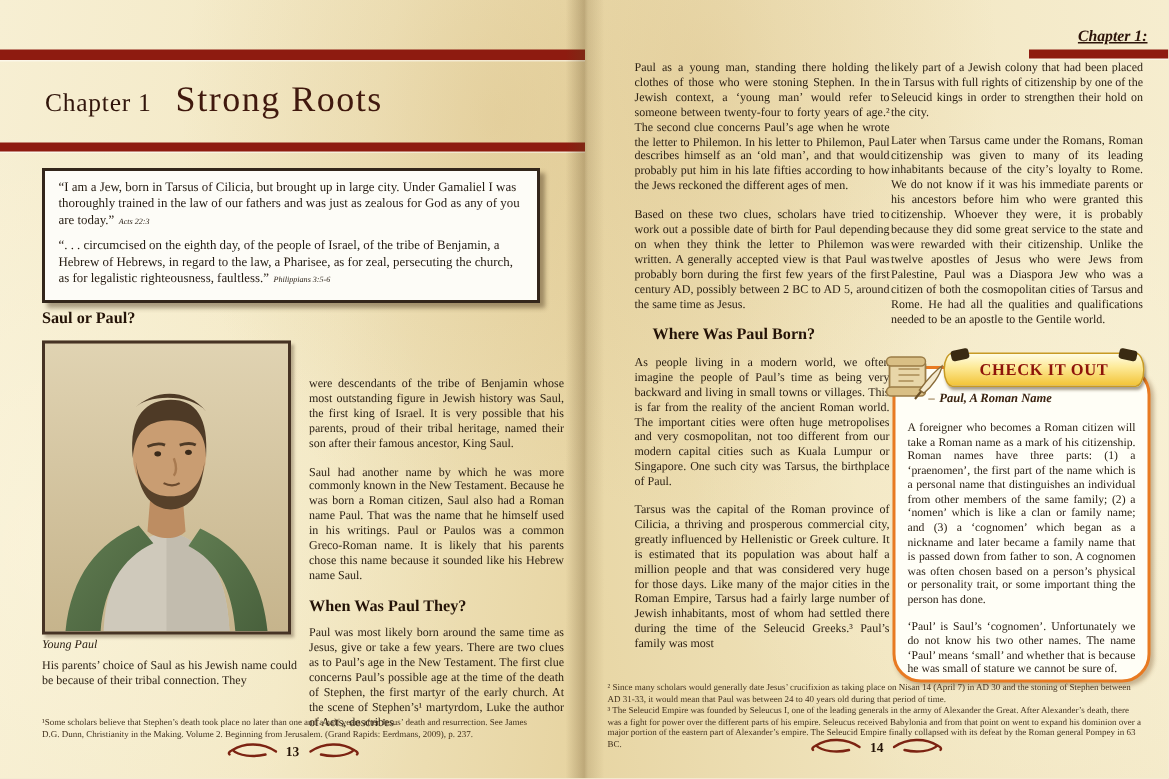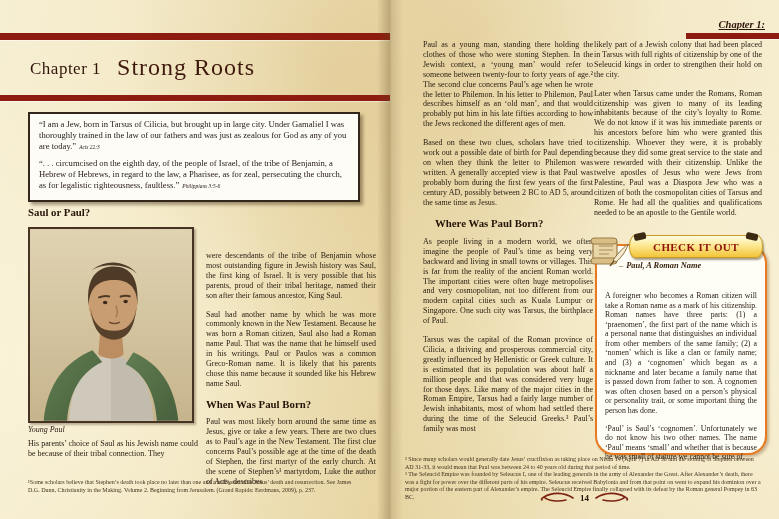--- a/index.html
+++ b/index.html
@@ -79,21 +79,21 @@
     box-shadow:1px 2px 2px rgba(60,40,10,0.45);
     display:flex;align-items:center;justify-content:center;
   }
   .checkout-banner:before,.checkout-banner:after{
     content:"";position:absolute;top:-3px;width:12px;height:7px;background:#3a2a12;border-radius:2px;z-index:-1;
   }
   .checkout-banner:before{left:4px;transform:rotate(-12deg);}
   .checkout-banner:after{right:4px;transform:rotate(12deg);}
   .checkout-banner span{font-weight:bold;font-size:11px;letter-spacing:0.4px;color:#8d130a;}
   .scroll-icon{position:absolute;top:-16px;left:-10px;z-index:4;}
-  .checkout-title{font-weight:bold;font-style:italic;font-size:8.4px;color:#3a2310;margin:2px 0 21px 14px;}
+  .checkout-title{font-weight:bold;font-style:italic;font-size:8.4px;color:#3a2310;margin:2px 0 10px 14px;}
   .checkout-title .dash{font-weight:bold;color:#8a6a3a;margin-right:3px;}
   .checkout p.body{font-size:7.8px;line-height:1.23;color:#2c2115;text-align:justify;margin:0 0 8px 0;}
   #r-footnotes{left:15px;top:456px;width:358px;}
   #r-footnotes p{margin:0;}
 </style>
 </head>
 <body>
 
 <div id="spread">
 
@@ -153,26 +153,39 @@
           <path d="M81,95 q6,3 11,0" stroke="#6b4a2e" stroke-width="1.5" fill="none"></path>
         </svg>
       </div>
       <div class="caption">Young Paul</div>
       <p>His parents’ choice of Saul as his Jewish name could be because of their tribal connection.  They</p>
     </div>
 
     <div class="col" id="l-col2">
       <p>were descendants of the tribe of Benjamin whose most outstanding figure in Jewish history was Saul, the first king of Israel.  It is very possible that his parents, proud of their tribal heritage, named their son after their famous ancestor, King Saul.</p>
       <p>Saul had another name by which he was more commonly known in the New Testament. Because he was born a Roman citizen, Saul also had a Roman name Paul.  That was the name that he himself used in his writings. Paul or Paulos was a common Greco-Roman name.  It is likely that his parents chose this name because it sounded like his Hebrew name Saul.</p>
-      <div class="sec-heading">When Was Paul Born?</div>
+      <div class="sec-heading">When Was Paul They?</div>
       <p>Paul was most likely born around the same time as Jesus, give or take a few years. There are two clues as to Paul’s age in the New Testament. The first clue concerns Paul’s possible age at the time of  the death of Stephen, the first martyr of the early church.  At the scene of Stephen’s¹ martyrdom, Luke the author of Acts, describes</p>
     </div>
 
     <div class="footnote" id="l-footnote">¹Some scholars believe that Stephen’s death took place no later than one and a half years after Jesus’ death and resurrection.  See James D.G. Dunn, Christianity in the Making. Volume 2. Beginning from Jerusalem.  (Grand Rapids: Eerdmans, 2009), p. 237.</div>
 
+    <div class="pagefoot" id="l-pagefoot">
+      <span class="orn">
+        <svg width="34" height="12" viewBox="0 0 34 12">
+            <path d="M33,6 C24,0 12,0 4,5 C8,9 18,10 26,8 M4,5 C2,6 1,7 2,8" stroke="#7c2312" stroke-width="1.6" fill="none" stroke-linecap="round"></path>
+          </svg>
+      </span>
+      <span class="pagenum">13</span>
+      <span class="orn">
+        <svg width="34" height="12" viewBox="0 0 34 12">
+            <path d="M1,6 C10,0 22,0 30,5 C26,9 16,10 8,8 M30,5 C32,6 33,7 32,8" stroke="#7c2312" stroke-width="1.6" fill="none" stroke-linecap="round"></path>
+          </svg>
+      </span>
+    </div>
   </div>
 
   <div class="page" id="page-right">
 
     <div class="r-header">Chapter 1:</div>
     <div class="redbar" style="right:0;top:33px;width:93px;height:6px;"></div>
 
     <div class="col" id="r-col1">
       <p>Paul as a young man, standing there holding the clothes of those who were stoning Stephen. In the Jewish context, a ‘young man’ would refer to someone between twenty-four to forty years of age.² The second clue concerns Paul’s age when he wrote the letter to Philemon. In his letter to Philemon, Paul describes himself as an ‘old man’, and that would probably put him in his late fifties according to how the Jews reckoned the different ages of men.</p>
       <p>Based on these two clues, scholars have tried to work out a possible date of birth for Paul depending on when they think the letter to Philemon was written. A generally accepted view is that Paul was probably born during the first few years of the first century AD, possibly between 2 BC to AD 5, around the same time as Jesus.</p>

